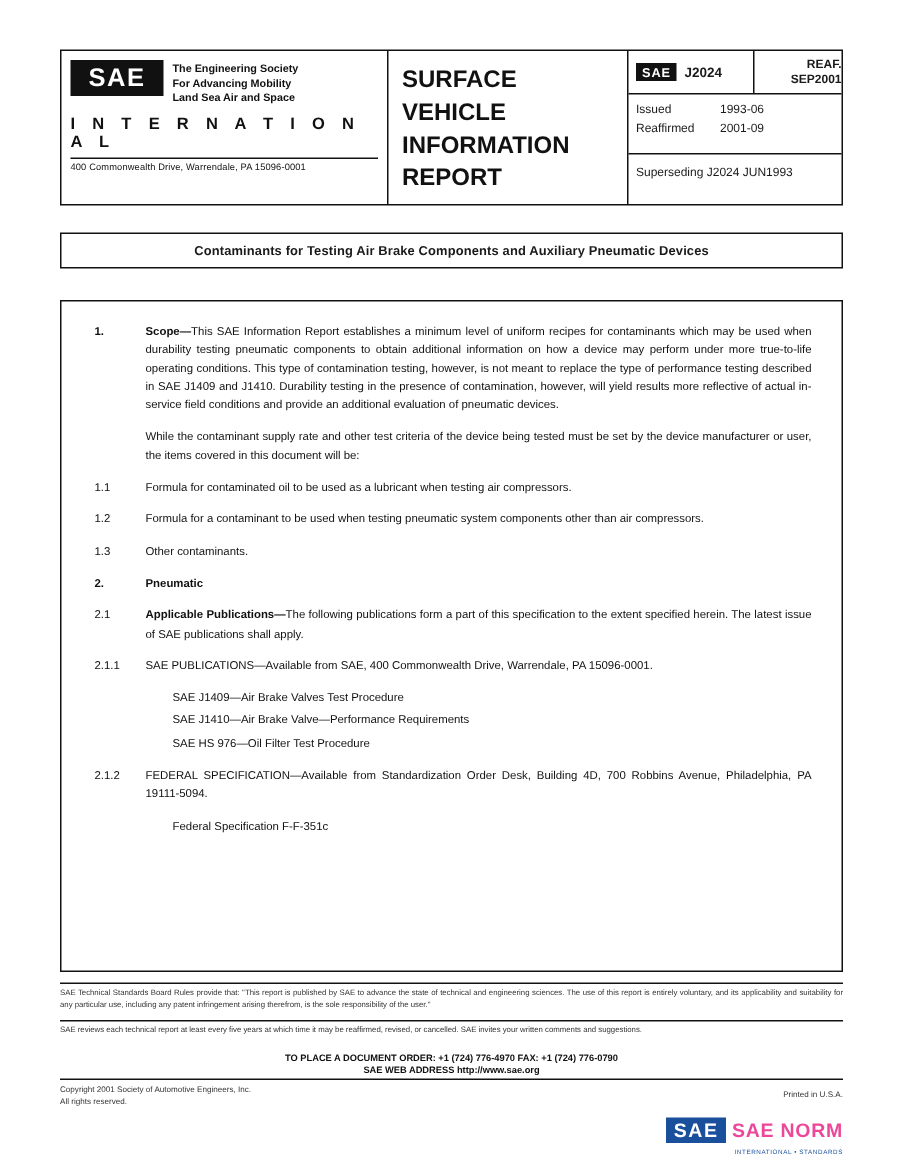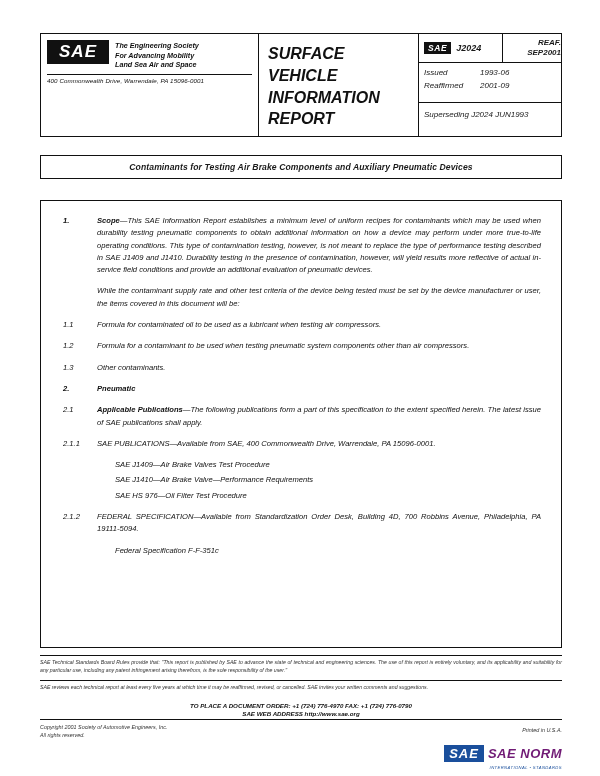--- a/index.html
+++ b/index.html
@@ -14,21 +14,20 @@
     color: #1a1a1a;
     position: relative;
     overflow: hidden;
   }
   .page {
     position: absolute;
     left: 0; top: 0;
     width: 600px;
     height: 776px;
     background: #fff;
-    font-style: italic;
   }
 
   
   .header {
     position: absolute;
     left: 40px;
     top: 33px;
     width: 522px;
     border: 1px solid #111;
     box-sizing: border-box;
@@ -255,21 +254,21 @@
   }
   .bl-badge {
     background: #1a4f9c;
     color: #fff;
     font-weight: bold;
     font-size: 13px;
     letter-spacing: 1px;
     padding: 1px 5px;
   }
   .bl-text {
-    color: #701a75;
+    color: #ec4899;
     font-weight: bold;
     font-size: 13px;
     letter-spacing: .5px;
   }
   .bl-sub {
     position: absolute;
     right: 38px;
     bottom: 6px;
     font-size: 4.2px;
     color: #1a4f9c;
@@ -287,20 +286,21 @@
 
     <div class="hdr-left">
       <div class="sae-logo-row">
         <div class="sae-logo">SAE</div>
         <div class="sae-tagline">
           <div>The Engineering Society</div>
           <div>For Advancing Mobility</div>
           <div>Land Sea Air and Space</div>
         </div>
       </div>
+      <div class="intl">I N T E R N A T I O N A L</div>
       <div class="hdr-rule"></div>
       <div class="hdr-addr">400 Commonwealth Drive, Warrendale, PA 15096-0001</div>
     </div>
 
     <div class="hdr-mid">
       <div class="ttl">SURFACE</div>
       <div class="ttl">VEHICLE</div>
       <div class="ttl">INFORMATION</div>
       <div class="ttl">REPORT</div>
     </div>

